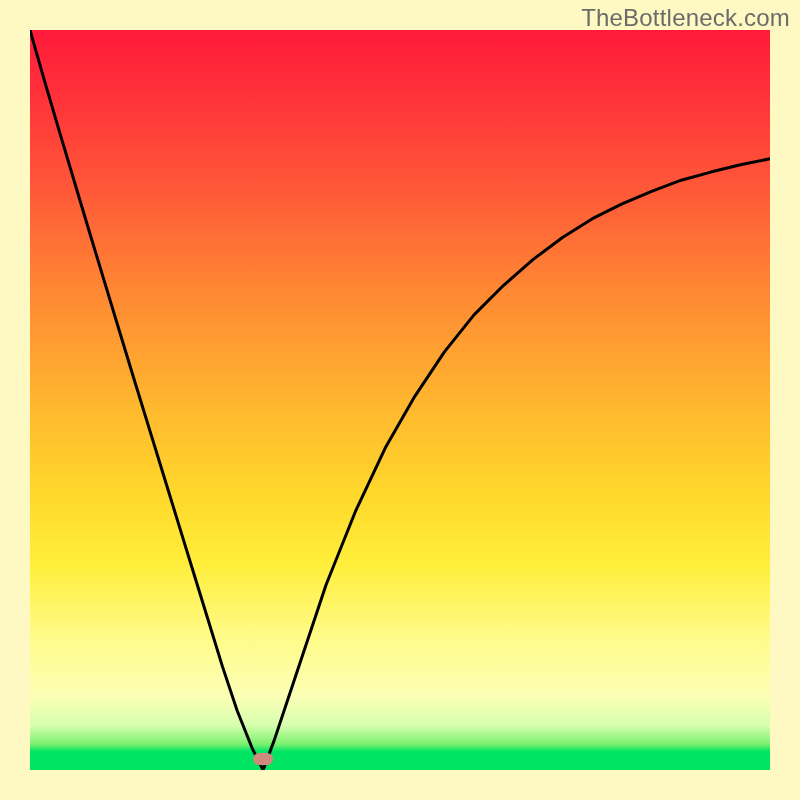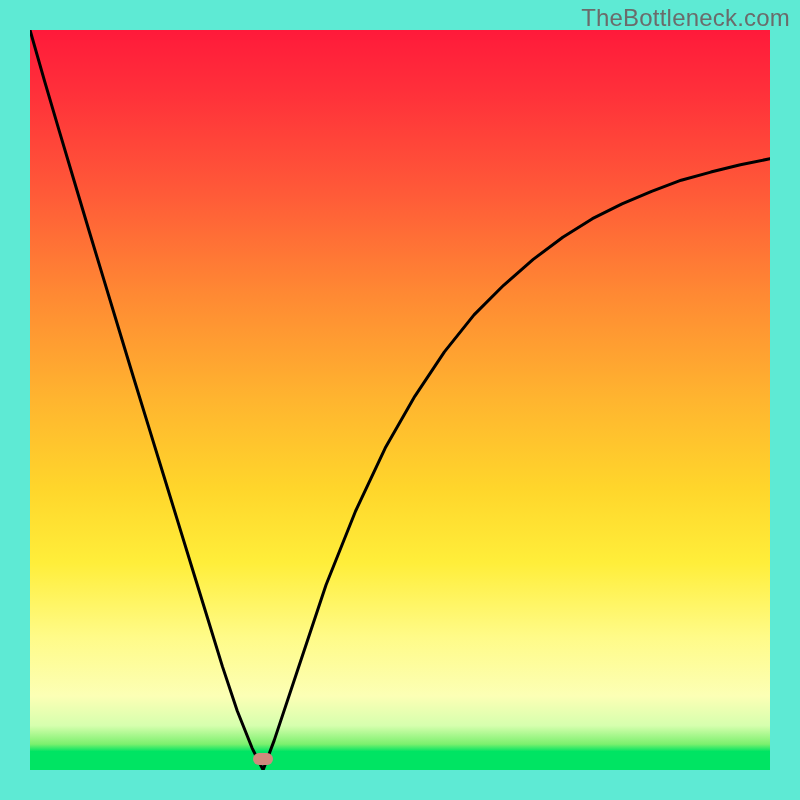--- a/index.html
+++ b/index.html
@@ -10,21 +10,21 @@
     background: #000;
     overflow: hidden;
     font-family: Arial, Helvetica, sans-serif;
   }
   .frame {
     position: absolute;
     left: 0;
     top: 0;
     width: 800px;
     height: 800px;
-    background: #5eead4;
+    background: #fef9c3;
   }
   .plot {
     position: absolute;
     left: 30px;
     top: 30px;
     width: 740px;
     height: 740px;
     
     background: linear-gradient(
       to bottom,

